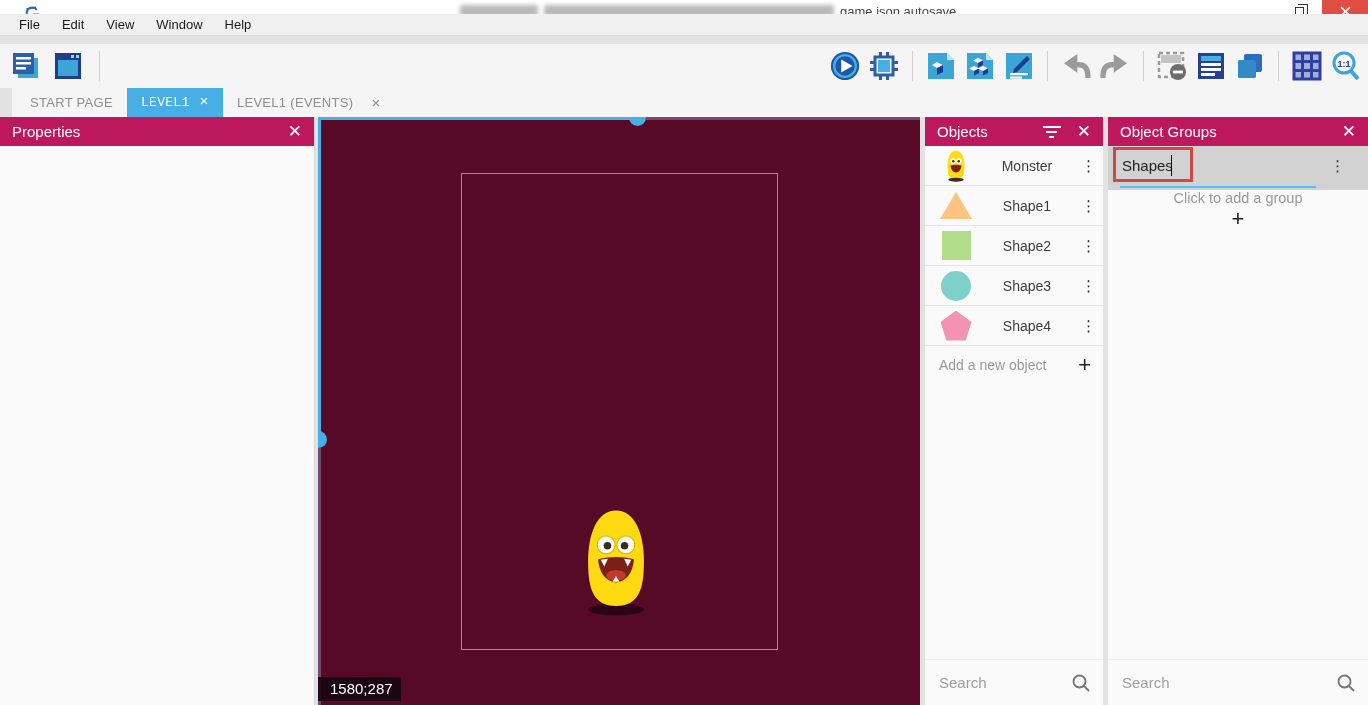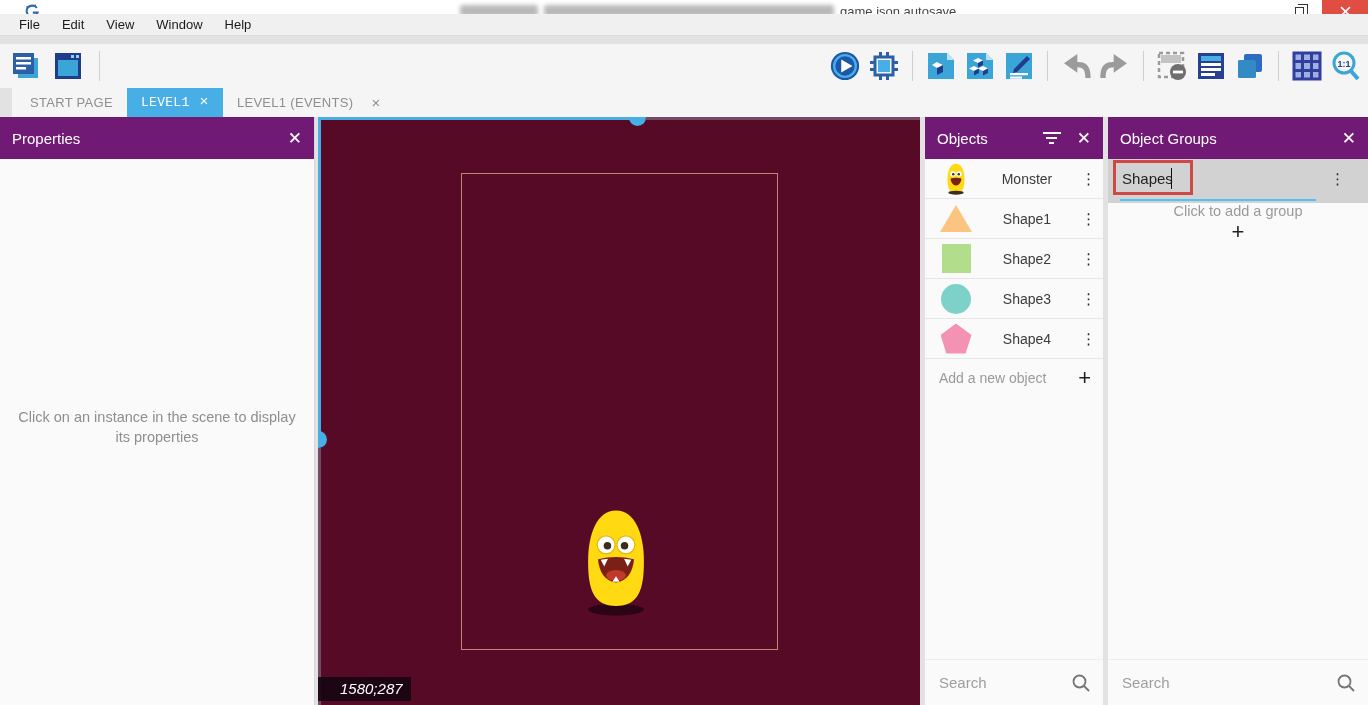--- a/index.html
+++ b/index.html
@@ -1,20 +1,20 @@
 <!DOCTYPE html>
 <html><head>
 <meta charset="utf-8">
 <style>
   * { margin:0; padding:0; box-sizing:border-box; }
   html,body { width:1368px; height:705px; }
   body { font-family:"Liberation Sans", sans-serif; position:relative; background:#e2e2e2; overflow:hidden; font-size:14px; color:#333; }
 
   
-  .titlebar { position:absolute; top:0; left:0; width:1368px; height:22px; background:#ffffff; display:flex; align-items:center; border-bottom:1px solid #e6e6e6; }
+  .titlebar { position:absolute; top:0; left:0; width:1368px; height:22px; background:#ffffff; display:flex; align-items:flex-end; border-bottom:1px solid #e6e6e6; }
   .logo { width:16px; height:16px; margin-left:24px; }
   .title-wrap { position:absolute; left:460px; top:0; height:22px; display:flex; align-items:center; gap:6px; font-size:13px; color:#444; }
   .redact { height:12px; border-radius:2px; background:#b9b9b9; filter:blur(2px); }
   .win-controls { position:absolute; right:0; top:0; height:22px; display:flex; }
   .win-btn { width:46px; height:22px; display:flex; align-items:center; justify-content:center; }
   .win-btn.close { background:#e04d43; }
   .restore-glyph { width:9px; height:9px; border:1px solid #333; position:relative; background:#fff; }
   .restore-glyph:before { content:""; position:absolute; left:2px; top:-4px; width:9px; height:9px; border:1px solid #333; border-left:none; border-bottom:none; }
   .min-glyph { width:10px; height:1px; background:#333; margin-top:6px; }
 
@@ -29,41 +29,41 @@
   .tb-divider { width:1px; height:30px; background:#cfcfcf; margin:0 5px; }
   .tb-icon { width:32px; height:32px; display:flex; align-items:center; justify-content:center; }
 
   
   .tabbar { position:absolute; top:88px; left:12px; width:1368px; height:29px; background:#f5f5f5; display:flex; align-items:stretch; padding-left:4px; }
   .tab { display:flex; align-items:center; padding:0 14px; font-size:13px; color:#8f8f8f; letter-spacing:.3px; gap:10px; }
   .tab.active { background:#47aee6; color:#ffffff;font-family:Liberation Mono, monospace; }
   .tab .tab-x { font-size:15px; color:inherit; }
 
   
-  .panel-header { height:42px; background:#701a75; color:#fff; display:flex; align-items:center; padding:0 12px; font-size:15px;justify-content:space-between; }
+  .panel-header { height:29px; background:#be185d; color:#fff; display:flex; align-items:center; padding:0 12px; font-size:15px;justify-content:space-between; }
   .panel-header .spacer { flex:1; }
   .px { color:#fff; font-size:17px; line-height:1; }
   .filter-icon { display:flex; flex-direction:column; gap:3px; margin-right:16px; align-items:center; }
   .filter-icon i { display:block; height:2px; background:#fff; }
   .filter-icon i:nth-child(1){width:18px} .filter-icon i:nth-child(2){width:11px} .filter-icon i:nth-child(3){width:5px}
 
   
   .properties { position:absolute; top:117px; left:0; width:315px; height:588px; background:#fafafa; border-right:1px solid #d8d8d8; }
   .prop-empty { position:absolute; top:290px; left:0; width:100%; padding:0 18px; text-align:center; color:#8e8e8e; font-size:14.5px; line-height:20px; }
 
   
   .scene { position:absolute; top:117px; left:318px; width:602px; height:588px; background:#560a26; overflow:hidden; }
   .game-frame { position:absolute; left:143px; top:56px; width:317px; height:477px; border:1.5px solid #bd8872; }
   .hsb-line-blue { position:absolute; top:0; left:0; width:312px; height:3px; background:#47aee6; }
   .hsb-line-gray { position:absolute; top:0; left:328px; right:0; height:3px; background:rgba(140,130,160,.55); }
   .hsb-thumb { position:absolute; top:-8px; left:311px; width:17px; height:17px; border-radius:50%; background:#47aee6; }
   .vsb-line-blue { position:absolute; top:0; left:0; width:3px; height:315px; background:#47aee6; }
   .vsb-line-gray { position:absolute; top:331px; bottom:0; left:0; width:3px; background:rgba(140,130,160,.55); }
   .vsb-thumb { position:absolute; left:-8px; top:314px; width:17px; height:17px; border-radius:50%; background:#47aee6; }
-  .coords { position:absolute; left:0; top:560px; background:rgba(24,7,17,.92); color:#fff; font-size:15px; padding:3px 8px 4px 22px;font-style:italic; }
+  .coords { position:absolute; left:0; top:560px; background:rgba(24,7,17,.92); color:#fff; font-size:15px; padding:3px 8px 4px 12px; }
 
   .monster { position:absolute; left:262px; top:385px; }
 
   
   .objects { position:absolute; top:117px; left:925px; width:178px; height:588px; background:#fafafa; }
   .obj-row { height:40px; display:flex; align-items:center; border-bottom:1px solid #e6e6e6; padding:0 8px 0 14px; background:#fafafa; }
   .obj-thumb { width:34px; display:flex; align-items:center; justify-content:center; }
   .obj-name { flex:1; text-align:center; font-size:14px; color:#3c3c3c; }
   .dots { color:#2b2b2b; font-size:15px; letter-spacing:0; width:14px; text-align:center; line-height:1; }
   .add-row { height:37px; display:flex; align-items:center; padding:0 12px 0 14px; color:#9a9a9a; font-size:14px; }
@@ -265,21 +265,20 @@
     <span class="tab-x" style="margin-left:8px;color:#8f8f8f;">×</span>
   </div>
 </div>
 
 <div class="properties">
   <div class="panel-header">
     <span>Properties</span>
     <span class="spacer"></span>
     <span class="px">✕</span>
   </div>
-  <div class="prop-empty">Click on an instance in the scene to display its properties</div>
 </div>
 
 <div class="scene">
   <div class="game-frame"></div>
 
   <svg class="monster" width="72" height="118" viewBox="0 0 80 124">
     <ellipse cx="40" cy="116" rx="31" ry="6.5" fill="rgba(10,2,6,0.55)"></ellipse>
     <path d="M40,6 C19,6 9,32 9,62 C9,94 15,112 40,112 C65,112 71,94 71,62 C71,32 61,6 40,6 Z" fill="#ffd912"></path>
     <circle cx="29" cy="44" r="10" fill="#fff" stroke="#e3b90c" stroke-width="1.5"></circle>
     <circle cx="51" cy="44" r="10" fill="#fff" stroke="#e3b90c" stroke-width="1.5"></circle>

